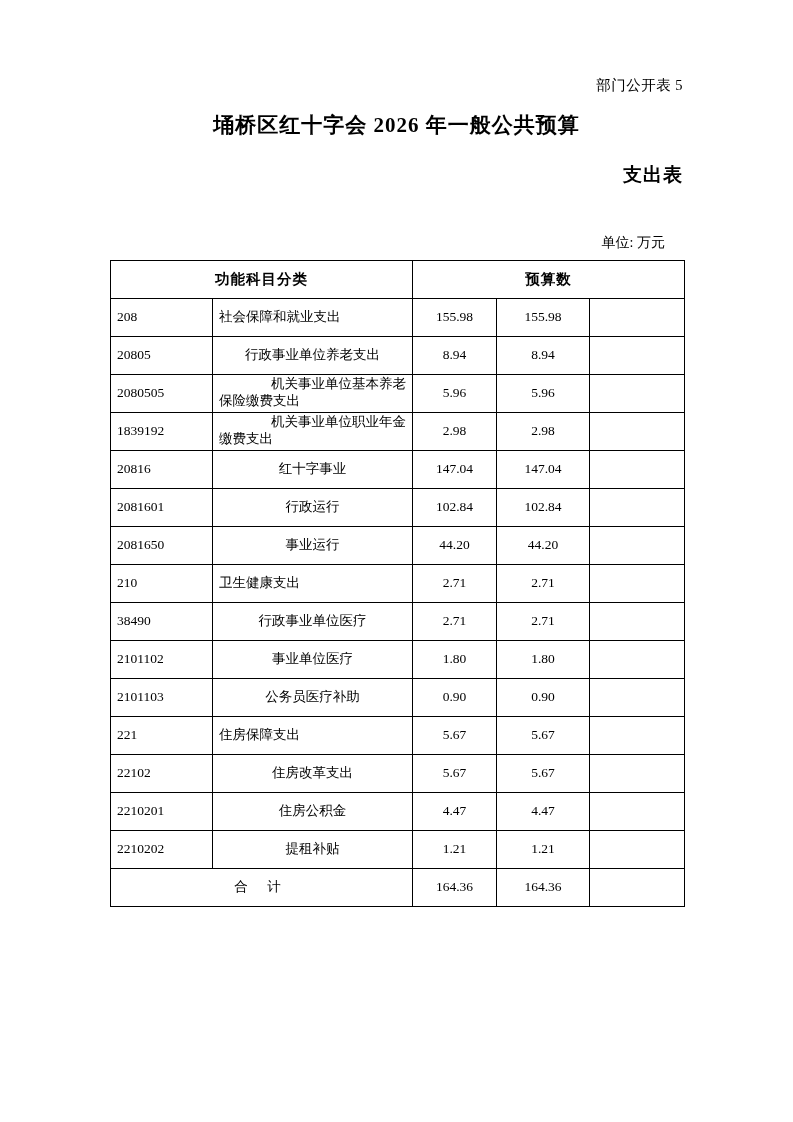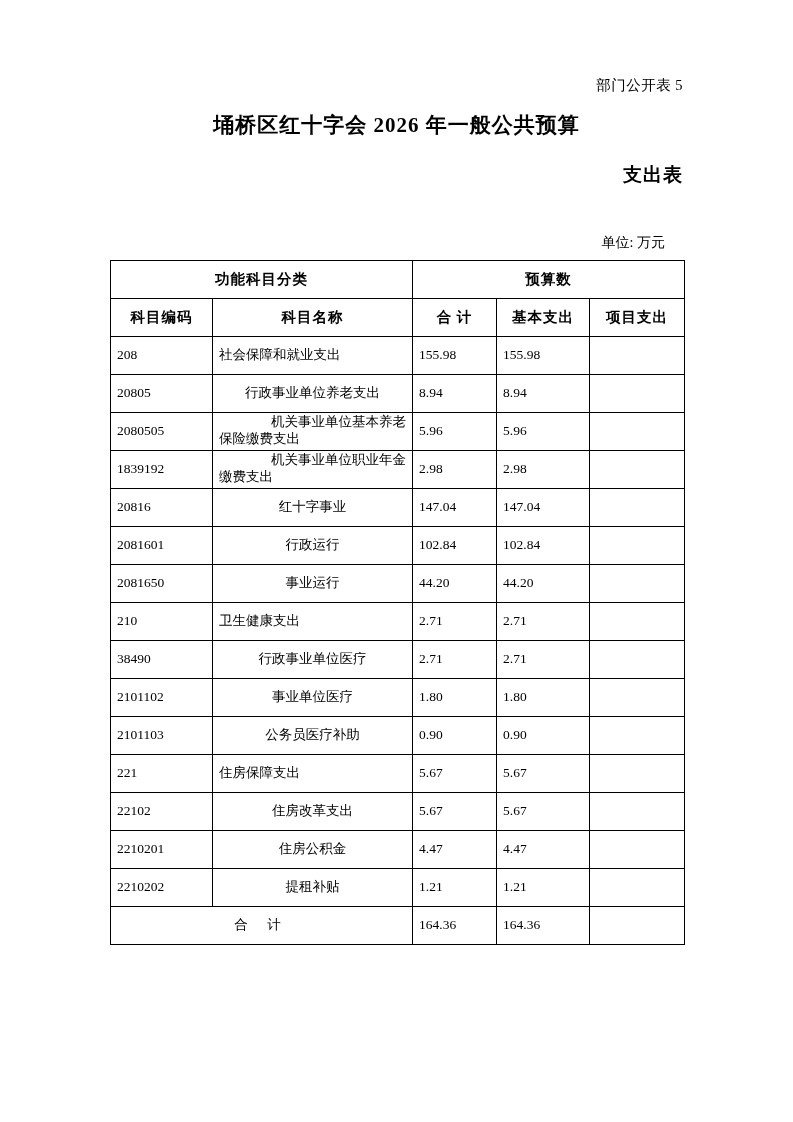--- a/index.html
+++ b/index.html
@@ -95,21 +95,21 @@
   td.name-wrap {
     text-align: left;
     padding-left: 0px;
     line-height: 1.25;
   }
   td.name-wrap .ind {
     display: inline-block;
     text-indent: 52px;
   }
   td.num {
-    text-align: left;
+    text-align: center;
     padding-right: 12px;
   }
   td.blank { }
   td.total-label {
     text-align: center;
     letter-spacing: 8px;
     font-weight: bold;
     font-size: 14.5px;
   }
 </style>
@@ -131,27 +131,20 @@
         <col class="col-name">
         <col class="col-total">
         <col class="col-basic">
         <col class="col-proj">
     </colgroup>
     <thead>
       <tr>
         <th colspan="2">功能科目分类</th>
         <th colspan="3">预算数</th>
       </tr>
-      <tr>
-        <th>科目编码</th>
-        <th>科目名称</th>
-        <th>合 计</th>
-        <th>基本支出</th>
-        <th>项目支出</th>
-      </tr>
     </thead>
     <tbody id="tbody">
         <tr>
           <td class="code">208</td>
           <td class="name-l0">社会保障和就业支出</td>
           <td class="num">155.98</td>
           <td class="num">155.98</td>
           <td class="num blank"></td>
         </tr>
         <tr>

